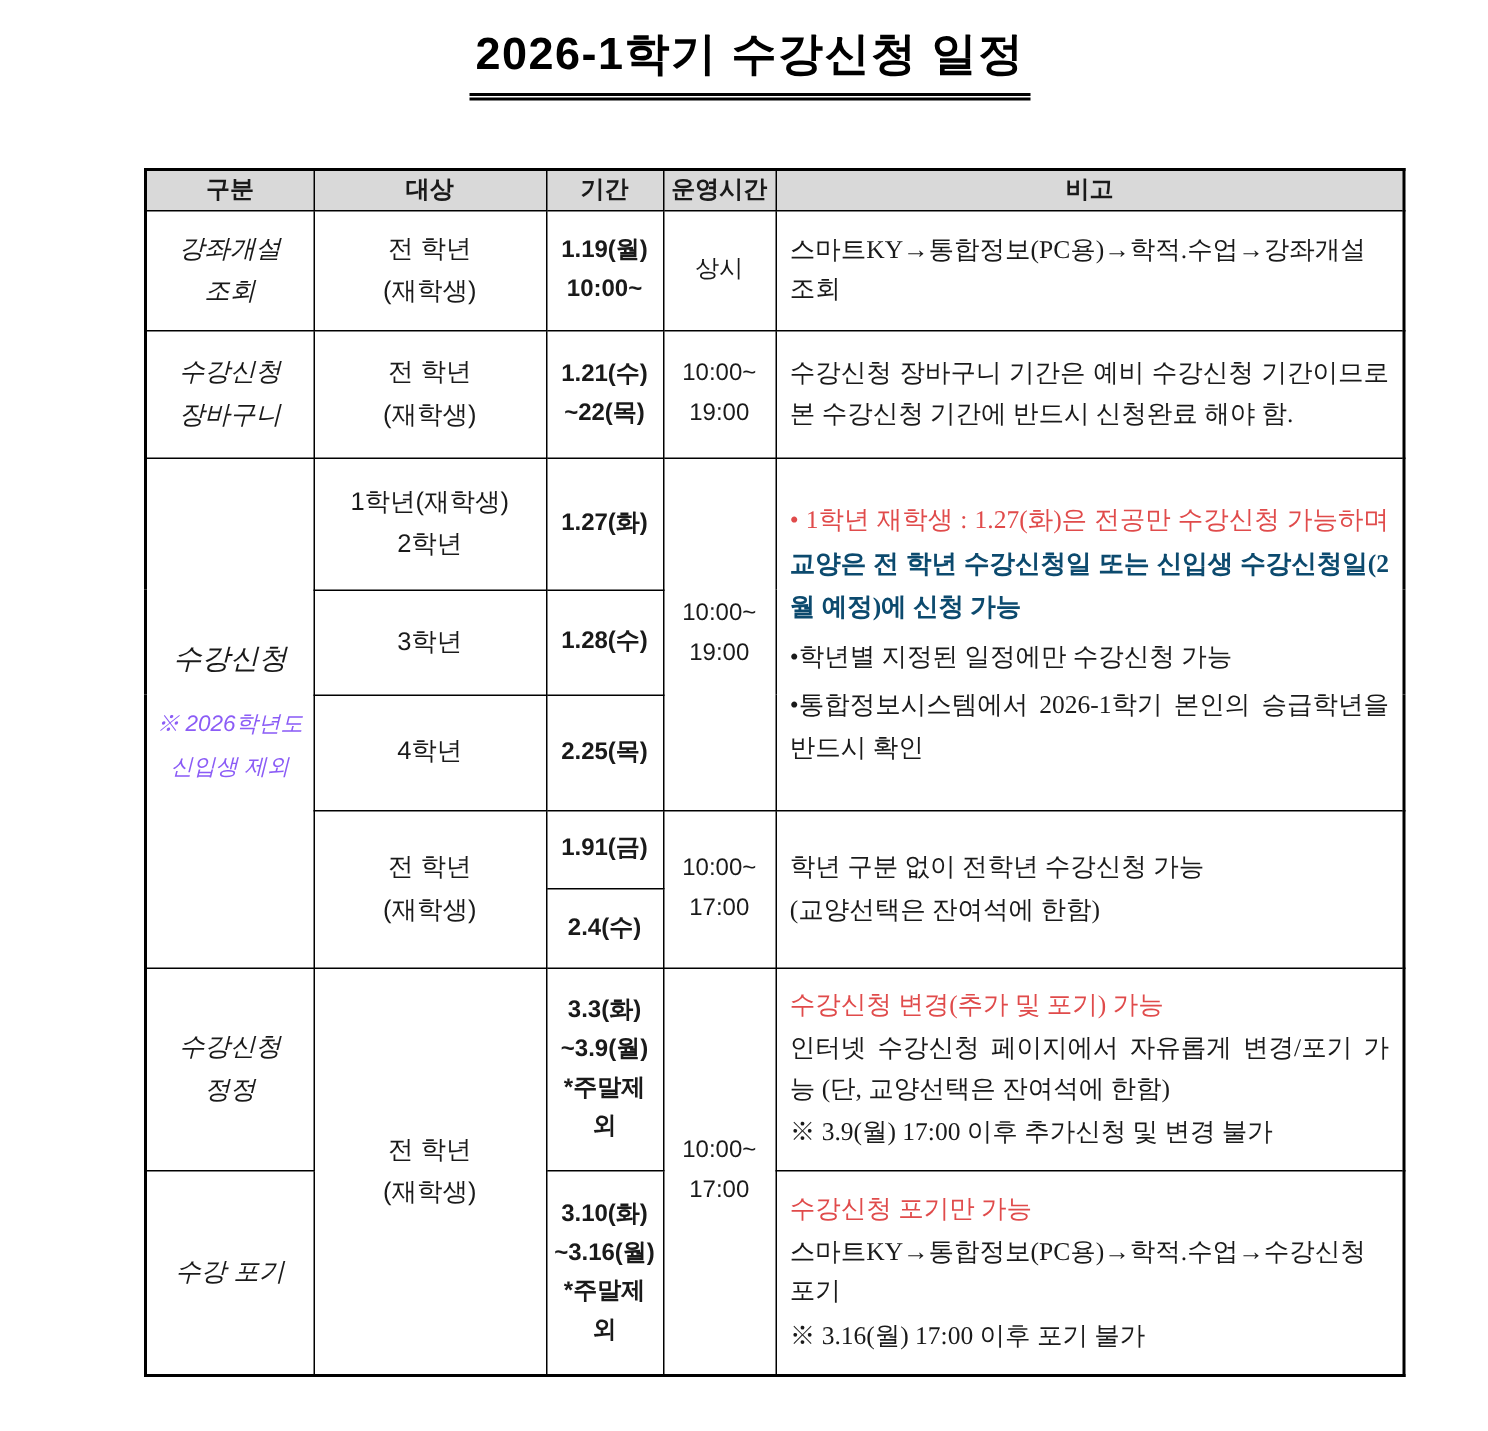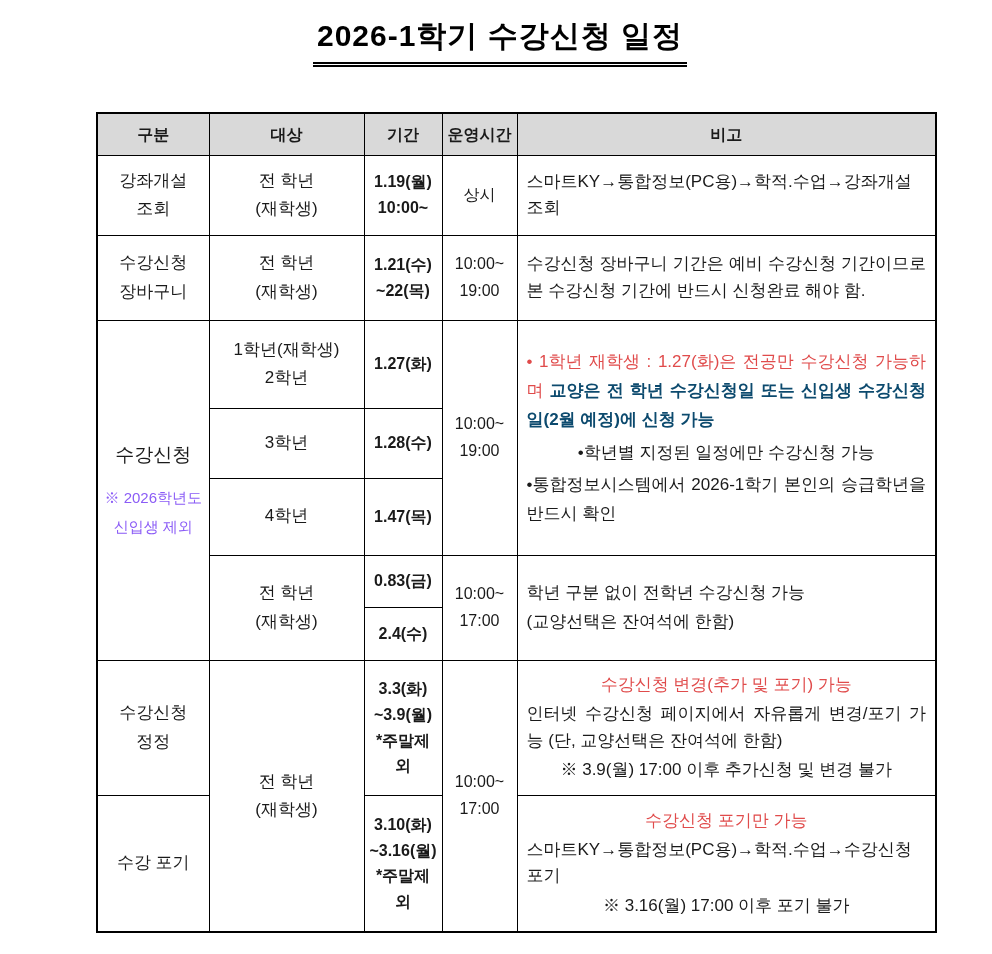--- a/index.html
+++ b/index.html
@@ -33,21 +33,21 @@
     border: 1px solid #000;
     vertical-align: middle;
     text-align: center;
     padding: 2px 4px;
     line-height: 1.65;
     color: #1a1a1a;
   }
   .sched th {
     background: #d9d9d9;
     font-weight: bold; font-size: 16px;
-    height: 42px; line-height: 1.2;
+    height: 27px; line-height: 1.2;
   }
   .pre { white-space: pre-line; }
 
   
   tr.r-lookup  { height: 80px; }
   tr.r-cart    { height: 85px; }
   tr.nr1 { height: 88px; }
   tr.nr2 { height: 70px; }
   tr.nr3 { height: 77px; }
   tr.nr4 { height: 52px; }
@@ -61,27 +61,27 @@
   .nb-left   { border-left: 3px solid #1b1b70; }
   .nb-right  { border-right: 3px solid #1b1b70; }
 
   
   .blue    { color: #2b2bc2; }
   .redsoft { color: #e04b4b; }
   .redbold { color: #0c4a6e; font-weight: bold; }
   .redbright { color: #8b5cf6; }
 
   
-  td.note { text-align: left; padding: 5px 9px; }
+  td.note { text-align: left; padding: 5px 9px; font-family: Liberation Serif, serif; }
   td.note p { margin: 3px 0; line-height: 1.55; text-align: justify; }
-  td.note p.nj { text-align: center; }
+  td.note p.nj { text-align: left; }
   td.navy-note p { line-height: 1.72; }
 
   
-  td.cat { font-size: 17px; }
+  td.cat { font-size: 17px; font-style: italic; }
   .cat-main { font-size: 19px; color: #1a1a1a; margin-bottom: 14px; }
   .cat-sub  { font-size: 15px; line-height: 1.9; }
 
   
   td.per { word-break: break-all; line-height: 1.6; font-size: 16px; font-weight: bold; }
 
   .hours { font-size: 16px; line-height: 1.55; }
 </style>
 </head>
 <body>
@@ -155,27 +155,27 @@
       </td>
     </tr>
 
     <tr class="nr2">
       <td>3학년</td>
       <td class="per">1.28(수)</td>
     </tr>
 
     <tr class="nr3">
       <td>4학년</td>
-      <td class="per">1.47(목)</td>
+      <td class="per">2.25(목)</td>
     </tr>
 
     <tr class="nr4">
       <td rowspan="2" class="pre nb-bottom">전 학년
 (재학생)</td>
-      <td class="per">0.83(금)</td>
+      <td class="per">1.91(금)</td>
       <td rowspan="2" class="blue pre hours nb-bottom">10:00~
 17:00</td>
       <td rowspan="2" class="note pre nb-bottom nb-right">학년 구분 없이 전학년 수강신청 가능
 (교양선택은 잔여석에 한함)</td>
     </tr>
 
     <tr class="nr5">
       <td class="per nb-bottom">2.4(수)</td>
     </tr>
 

